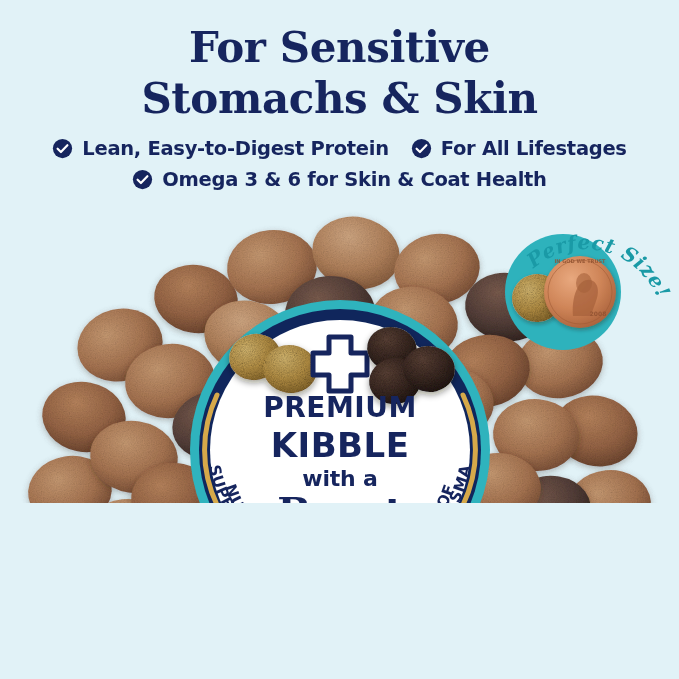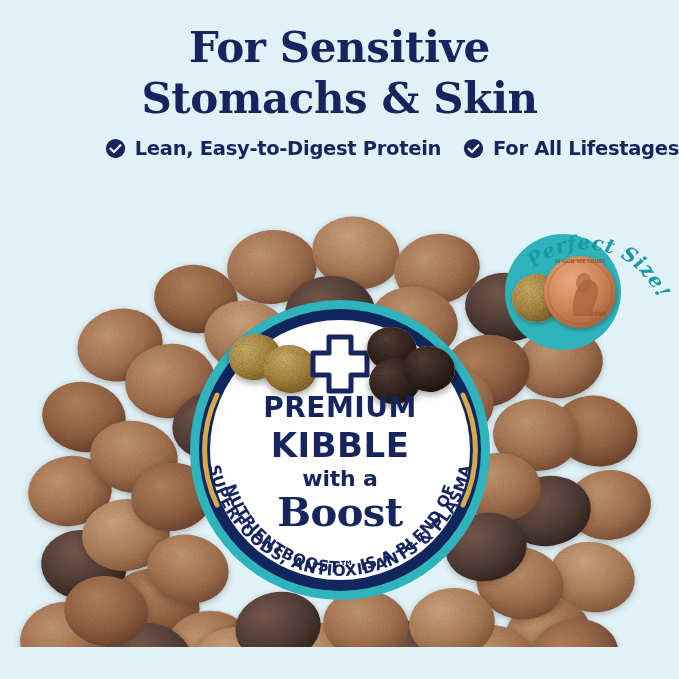--- a/index.html
+++ b/index.html
@@ -2,34 +2,34 @@
 <html><head>
 <meta charset="utf-8">
 <style>
   html,body{margin:0;padding:0;}
   body{
     width:679px;height:679px;overflow:hidden;position:relative;
     background:#e1f2f7;
     font-family:"Liberation Sans", sans-serif;
     -webkit-font-smoothing:antialiased;
   }
-  #stage{position:absolute;inset:0;width:679px;height:647px;overflow:hidden;background:#e1f2f7;}
+  #stage{position:absolute;inset:0;width:679px;height:503px;overflow:hidden;background:#e1f2f7;}
 
   
   .headline{
     position:absolute;left:0;top:22px;width:679px;text-align:center;
     font-family:"DejaVu Serif", serif;
     font-weight:700;color:#16255e;
     font-size:42px;line-height:51px;letter-spacing:-0.4px;
     white-space:pre-line;
   }
 
   
   .bullets{position:absolute;left:0;top:133px;width:679px;}
-  .brow{display:flex;justify-content:flex-end;align-items:center;gap:22px;height:31px;}
+  .brow{display:flex;justify-content:center;align-items:center;gap:22px;height:31px;}
   .bitem{display:flex;align-items:center;gap:9px;}
   .chk{width:21px;height:21px;flex:0 0 21px;display:block;}
   .btxt{
     font-family:"DejaVu Sans", sans-serif;
     font-size:19.5px;font-weight:600;color:#16255e;letter-spacing:-0.3px;white-space:nowrap;
   }
 
   
   #pile{position:absolute;left:0;top:195px;width:679px;height:484px;}
   #pile svg{display:block;width:679px;height:484px;}
@@ -92,20 +92,29 @@
       </div>
       <div class="bitem">
         <svg class="chk" viewBox="0 0 24 24">
           <circle cx="12" cy="12" r="11" fill="#16255e"></circle>
           <path d="M6.4 12.3 L10.2 16 L17.6 8.3" fill="none" stroke="#ffffff" stroke-width="2.5" stroke-linecap="round" stroke-linejoin="round"></path>
         </svg>
         <span class="btxt">For All Lifestages</span>
       </div>
     </div>
 
+    <div class="brow">
+      <div class="bitem">
+        <svg class="chk" viewBox="0 0 24 24">
+          <circle cx="12" cy="12" r="11" fill="#16255e"></circle>
+          <path d="M6.4 12.3 L10.2 16 L17.6 8.3" fill="none" stroke="#ffffff" stroke-width="2.5" stroke-linecap="round" stroke-linejoin="round"></path>
+        </svg>
+        <span class="btxt">Omega 3 &amp; 6 for Skin &amp; Coat Health</span>
+      </div>
+    </div>
 
   </div>
 
   <div id="pile">
     <svg viewBox="0 0 679 484" preserveAspectRatio="none">
       <defs>
         <radialGradient id="kA" cx="38%" cy="32%" r="72%">
           <stop offset="0%" stop-color="#c79a72"></stop>
             <stop offset="62%" stop-color="#a87552"></stop>
             <stop offset="100%" stop-color="#7d5238"></stop>

